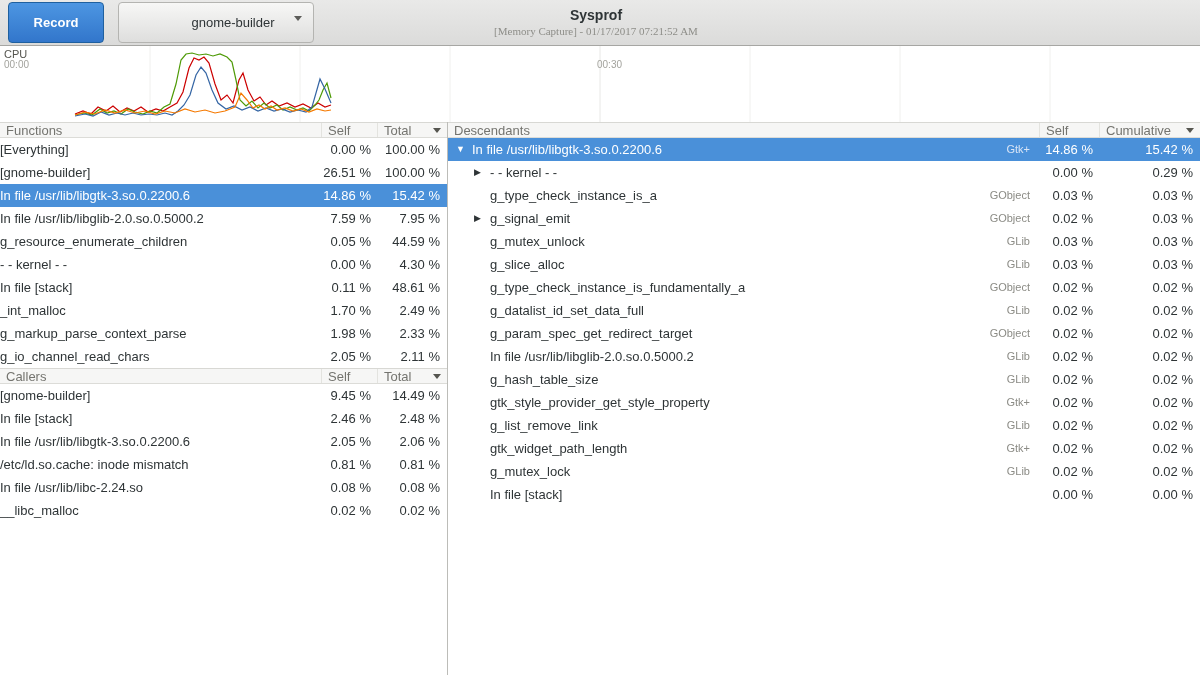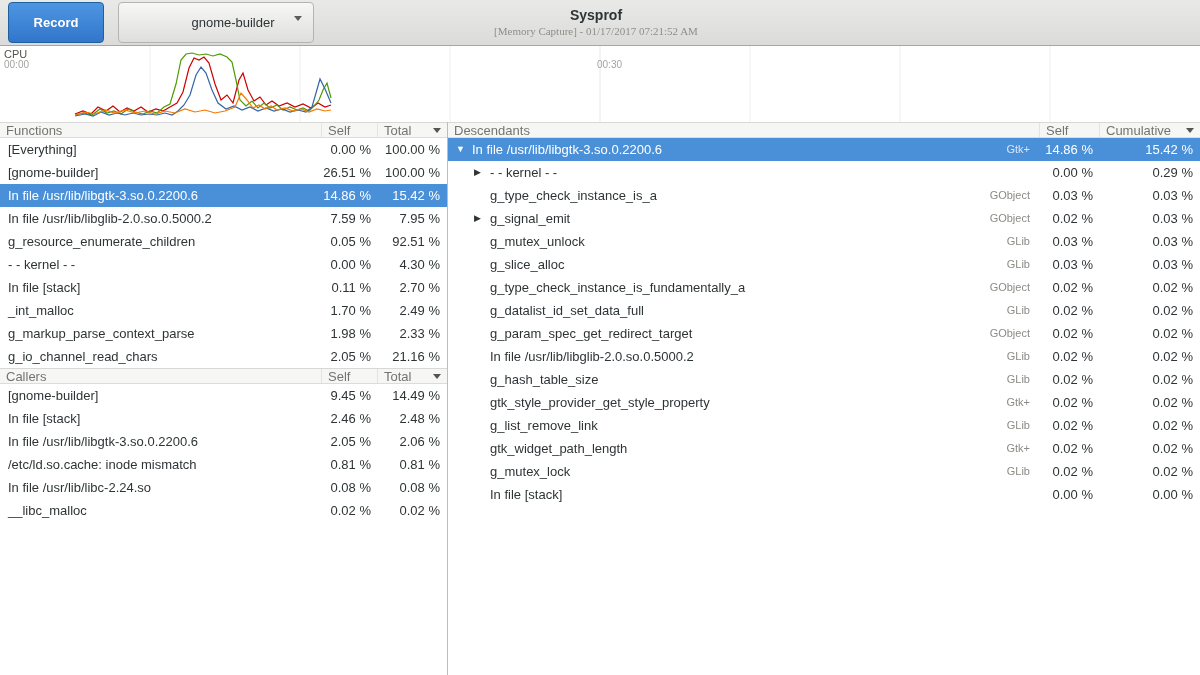--- a/index.html
+++ b/index.html
@@ -91,21 +91,21 @@
   .right .hc.self  { width:60px; }
   .right .hc.cum   { width:100px; }
   .sort {
     margin-left:auto; width:0; height:0;
     border-left:4px solid transparent; border-right:4px solid transparent;
     border-top:5px solid #55554f;
   }
 
   .row { display:flex; height:23px; line-height:23px; font-size:13px; }
   .cell { white-space:nowrap; overflow:hidden; }
-  .cell.name { flex:1; padding-left:8px; }
+  .cell.name { flex:1; padding-left:0; }
   .cell.num  { text-align:right; padding-right:7px; }
   .left  .cell.self  { width:56px; }
   .left  .cell.total { width:69px; }
   .right .cell.self  { width:60px; }
   .right .cell.cum   { width:100px; }
   .row.selected { background:var(--selection,#4a90d9); color:#ffffff; }
 
   
   .dn { flex:1; display:flex; align-items:center; padding-left:8px; overflow:hidden; }
   .expander { width:16px; flex:none; font-size:9px; }
@@ -188,51 +188,51 @@
 
           <div class="row">
             <div class="cell name">In file /usr/lib/libglib-2.0.so.0.5000.2</div>
             <div class="cell num self">7.59 %</div>
             <div class="cell num total">7.95 %</div>
           </div>
 
           <div class="row">
             <div class="cell name">g_resource_enumerate_children</div>
             <div class="cell num self">0.05 %</div>
-            <div class="cell num total">92.51 %</div>
+            <div class="cell num total">44.59 %</div>
           </div>
 
           <div class="row">
             <div class="cell name">- - kernel - -</div>
             <div class="cell num self">0.00 %</div>
             <div class="cell num total">4.30 %</div>
           </div>
 
           <div class="row">
             <div class="cell name">In file [stack]</div>
             <div class="cell num self">0.11 %</div>
-            <div class="cell num total">2.70 %</div>
+            <div class="cell num total">48.61 %</div>
           </div>
 
           <div class="row">
             <div class="cell name">_int_malloc</div>
             <div class="cell num self">1.70 %</div>
             <div class="cell num total">2.49 %</div>
           </div>
 
           <div class="row">
             <div class="cell name">g_markup_parse_context_parse</div>
             <div class="cell num self">1.98 %</div>
             <div class="cell num total">2.33 %</div>
           </div>
 
           <div class="row">
             <div class="cell name">g_io_channel_read_chars</div>
             <div class="cell num self">2.05 %</div>
-            <div class="cell num total">21.16 %</div>
+            <div class="cell num total">2.11 %</div>
           </div>
         </div>
 
       <div class="colhead">
         <div class="hc name">
           <span>Callers</span>
         </div>
         <div class="hc self">
           <span>Self</span>
         </div>

